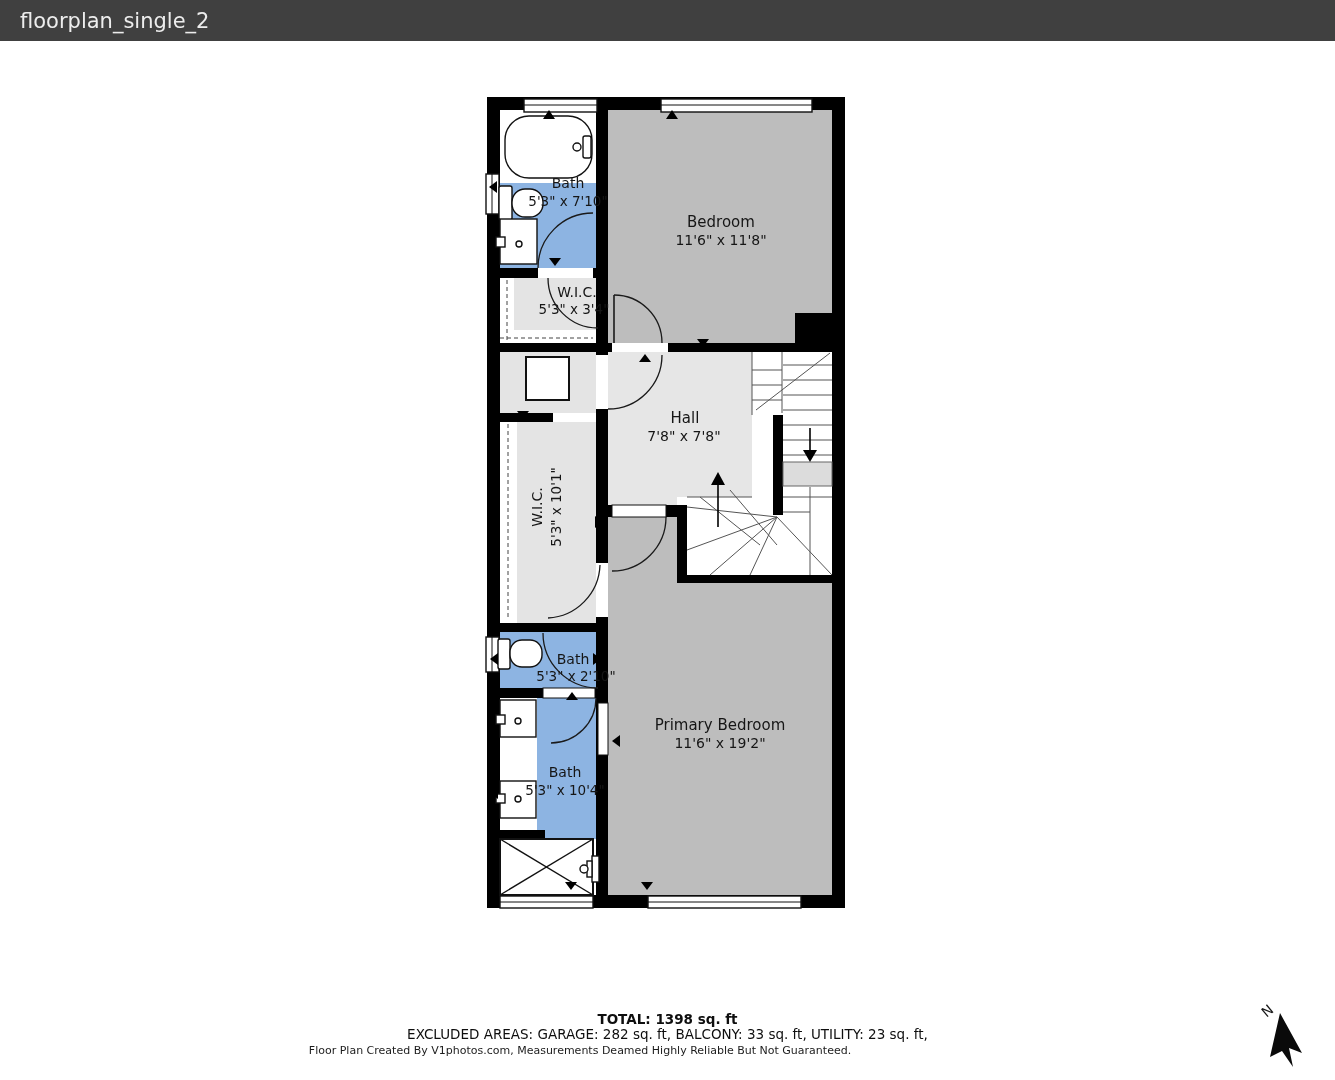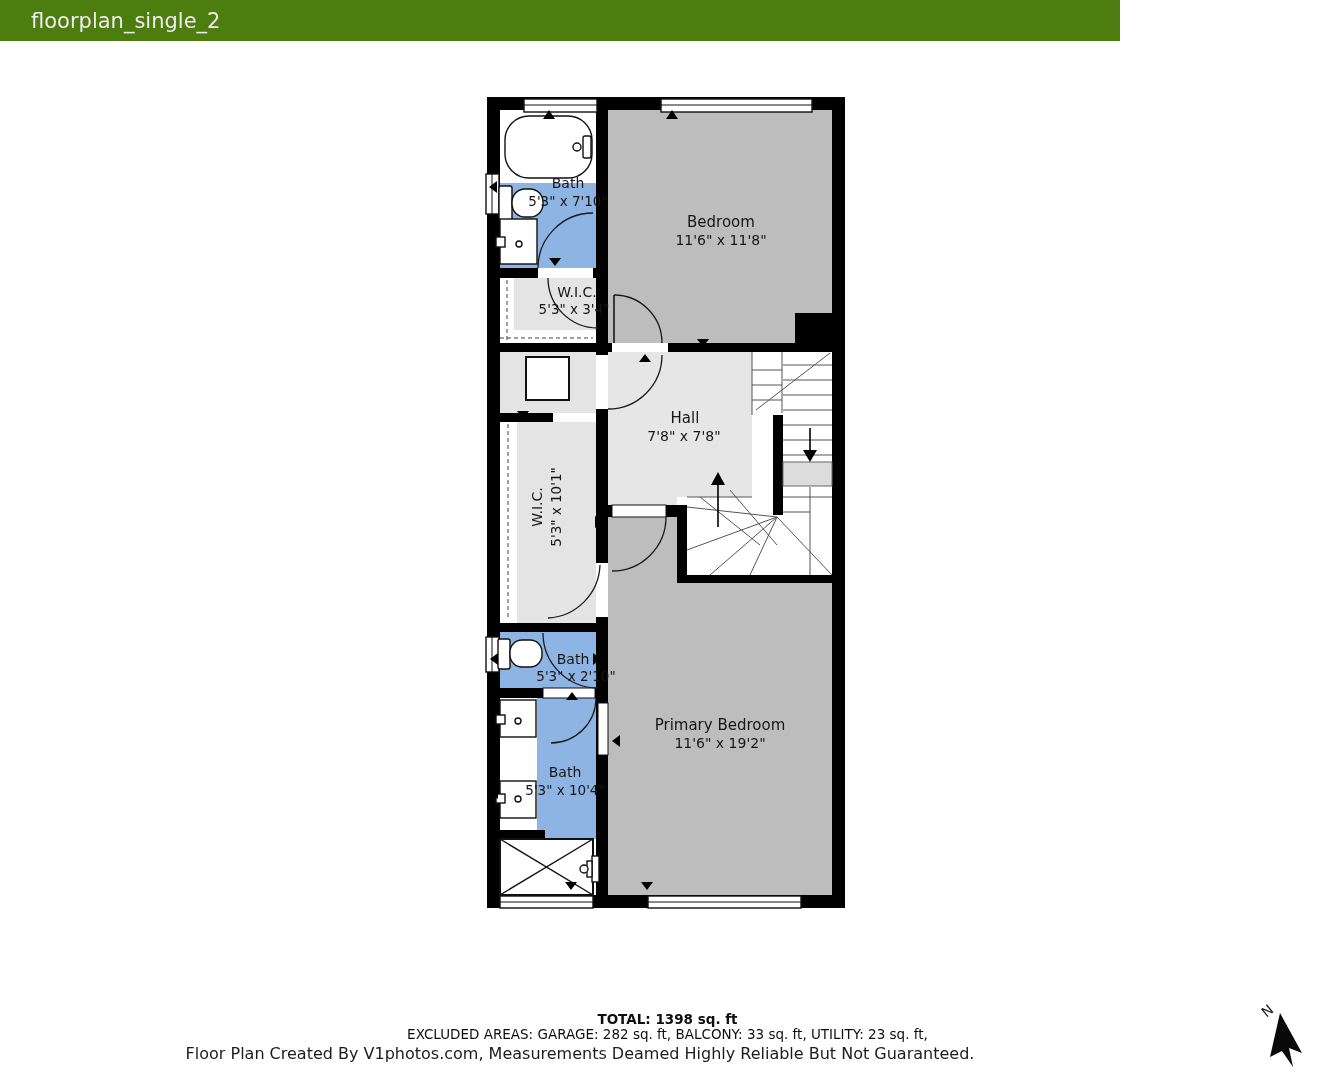--- a/index.html
+++ b/index.html
@@ -1,34 +1,34 @@
 <!DOCTYPE html>
 <html><head>
 <meta charset="utf-8">
 <style>
   html,body{margin:0;padding:0;}
   body{
     width:1335px;height:1080px;position:relative;background:#ffffff;
     font-family:"DejaVu Sans","Liberation Sans",sans-serif;overflow:hidden;
   }
   .titlebar{
-    position:absolute;top:0;left:0;width:1120px;height:41px;background:#4d7c0f;
-    display:flex;align-items:center;box-sizing:border-box;padding-left:31px;
+    position:absolute;top:0;left:0;width:1335px;height:41px;background:#404040;
+    display:flex;align-items:center;box-sizing:border-box;padding-left:20px;
   }
   .titlebar span{color:#ededed;font-size:21px;}
   .plan-svg{position:absolute;left:480px;top:90px;}
   .north-svg{position:absolute;left:1240px;top:995px;}
   .summary{
     position:absolute;top:968px;left:0;width:1335px;text-align:center;
     font-size:13.5px;line-height:14.6px;color:#0e0e0e;
   }
   .summary .total{font-weight:bold;margin-top:44px;}
   .footer{
     position:absolute;top:1044px;left:0;width:1160px;text-align:center;
-    font-size:16px;color:#1c1c1c;
+    font-size:11px;color:#1c1c1c;
   }
   svg text{fill:#161616;}
   .room-name{font-size:15px;}
   .room-dims{font-size:14px;}
   .room-name-sm{font-size:14px;}
   .room-dims-sm{font-size:13.5px;}
   .wall{fill:#000000;}
   .gap{fill:#ffffff;}
   .fixture{fill:#ffffff;stroke:#111111;stroke-width:1.4;}
   .doorarc{fill:none;stroke:#1a1a1a;stroke-width:1.3;}

